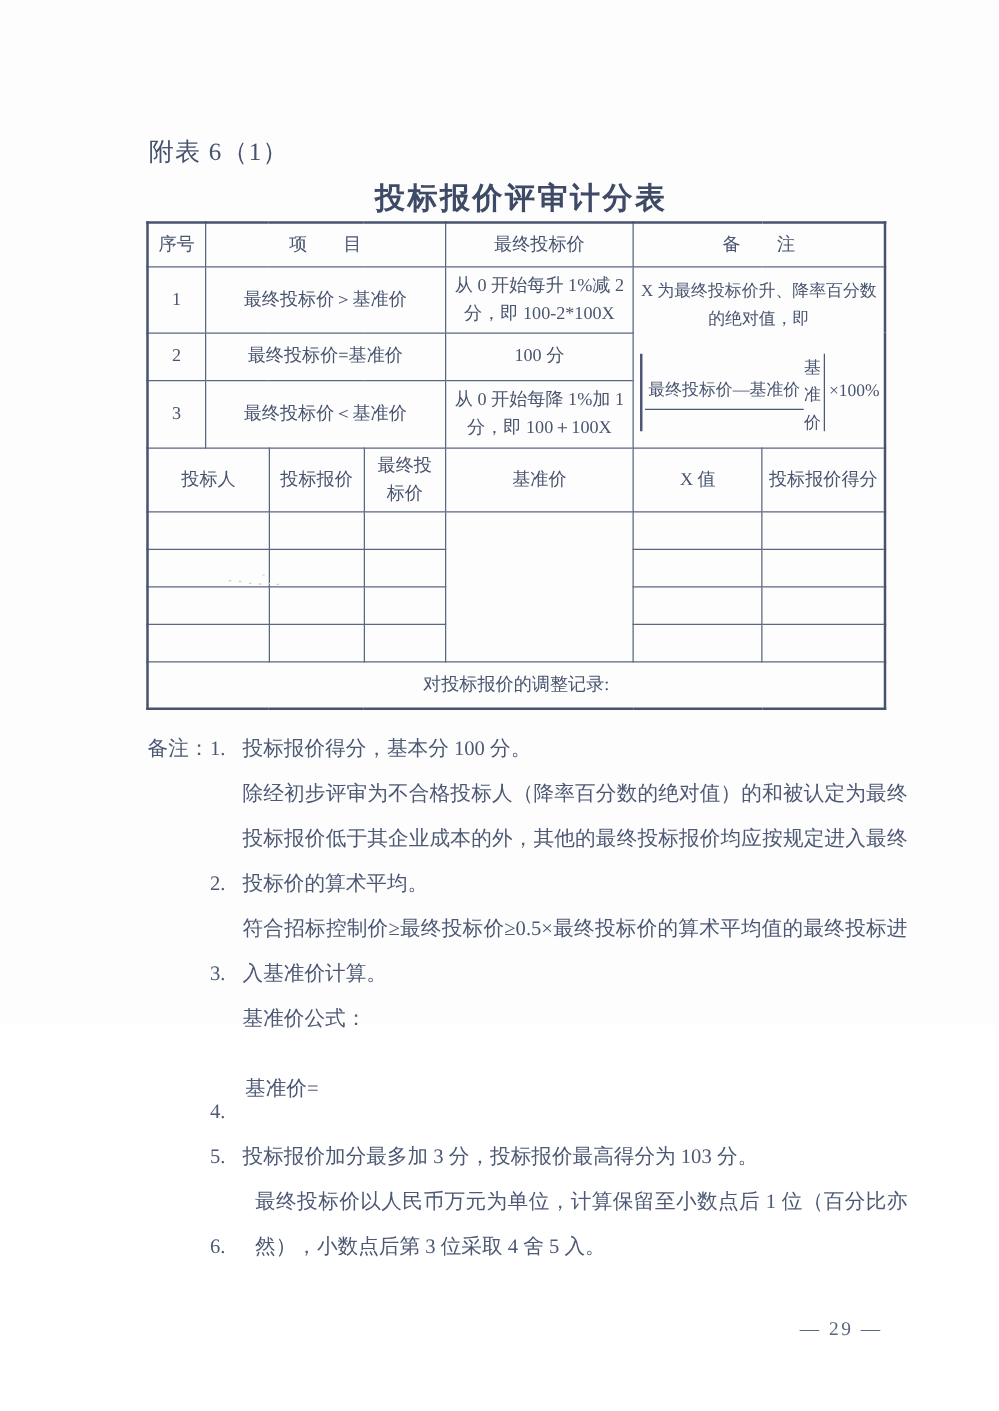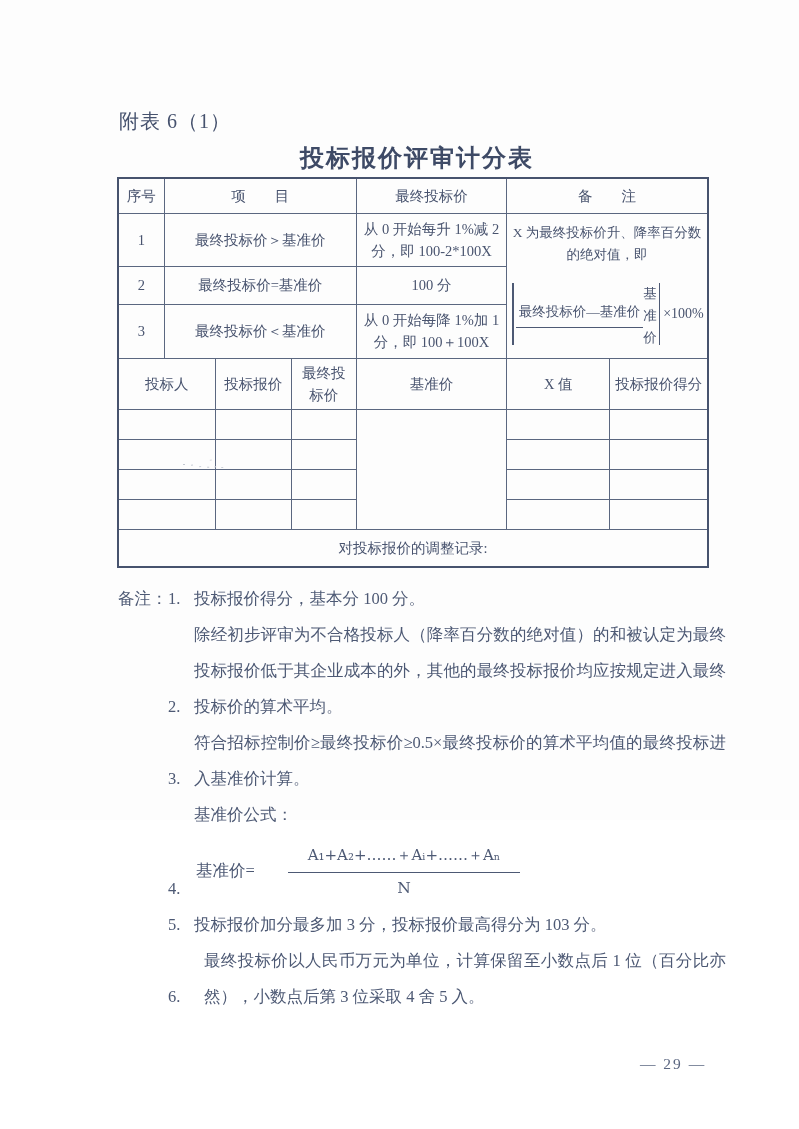--- a/index.html
+++ b/index.html
@@ -201,24 +201,20 @@
     <div class="note-row cont">
       <span class="note-no">3.</span>
       <span class="note-text">符合招标控制价≥最终投标价≥0.5×最终投标价的算术平均值的最终投标进入基准价计算。</span>
     </div>
     <div class="note-row cont">
       <span class="note-no">4.</span>
       <div class="note-text">
         <div>基准价公式：</div>
         <div class="formula">
           <span class="f-lhs">基准价=</span>
-          <span class="frac2">
-            <span class="f-num">A₁+A₂+……＋Aᵢ+……＋Aₙ</span>
-            <span class="f-den">N</span>
-          </span>
         </div>
       </div>
     </div>
     <div class="note-row cont">
       <span class="note-no">5.</span>
       <span class="note-text">投标报价加分最多加 3 分，投标报价最高得分为 103 分。</span>
     </div>
     <div class="note-row cont">
       <span class="note-no">6.</span>
       <span class="note-text pad6">最终投标价以人民币万元为单位，计算保留至小数点后 1 位（百分比亦然），小数点后第 3 位采取 4 舍 5 入。</span>

